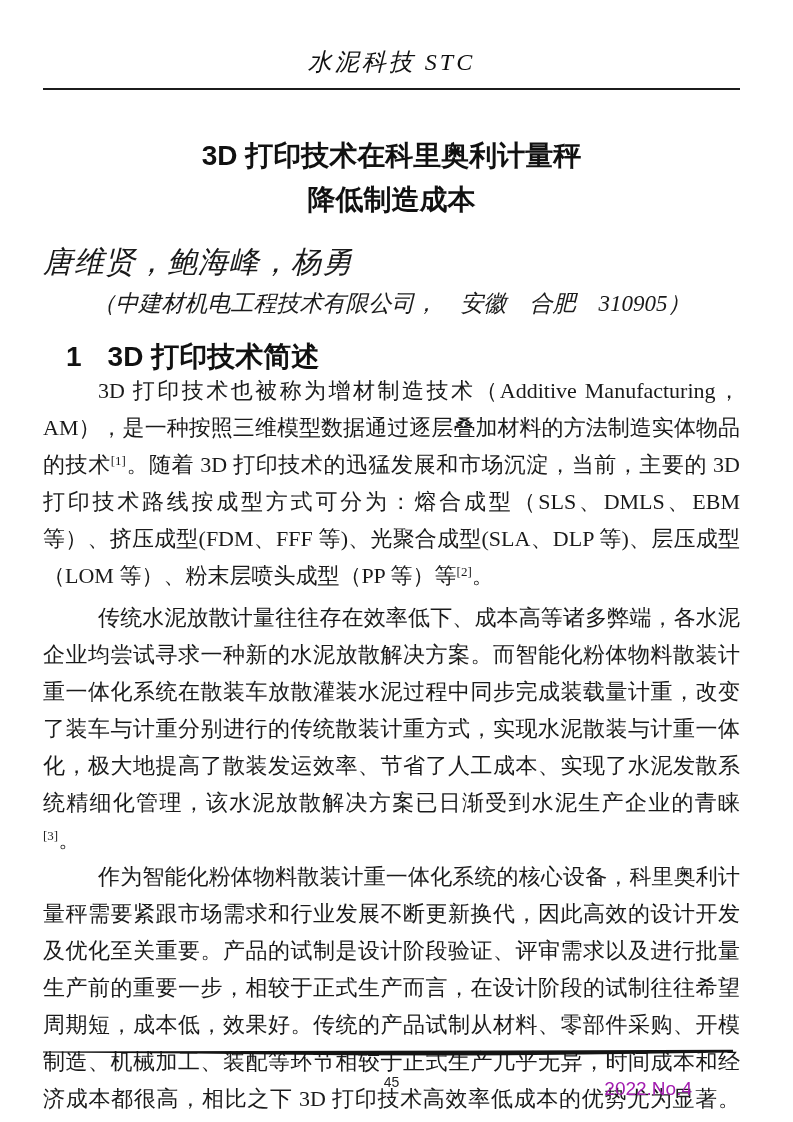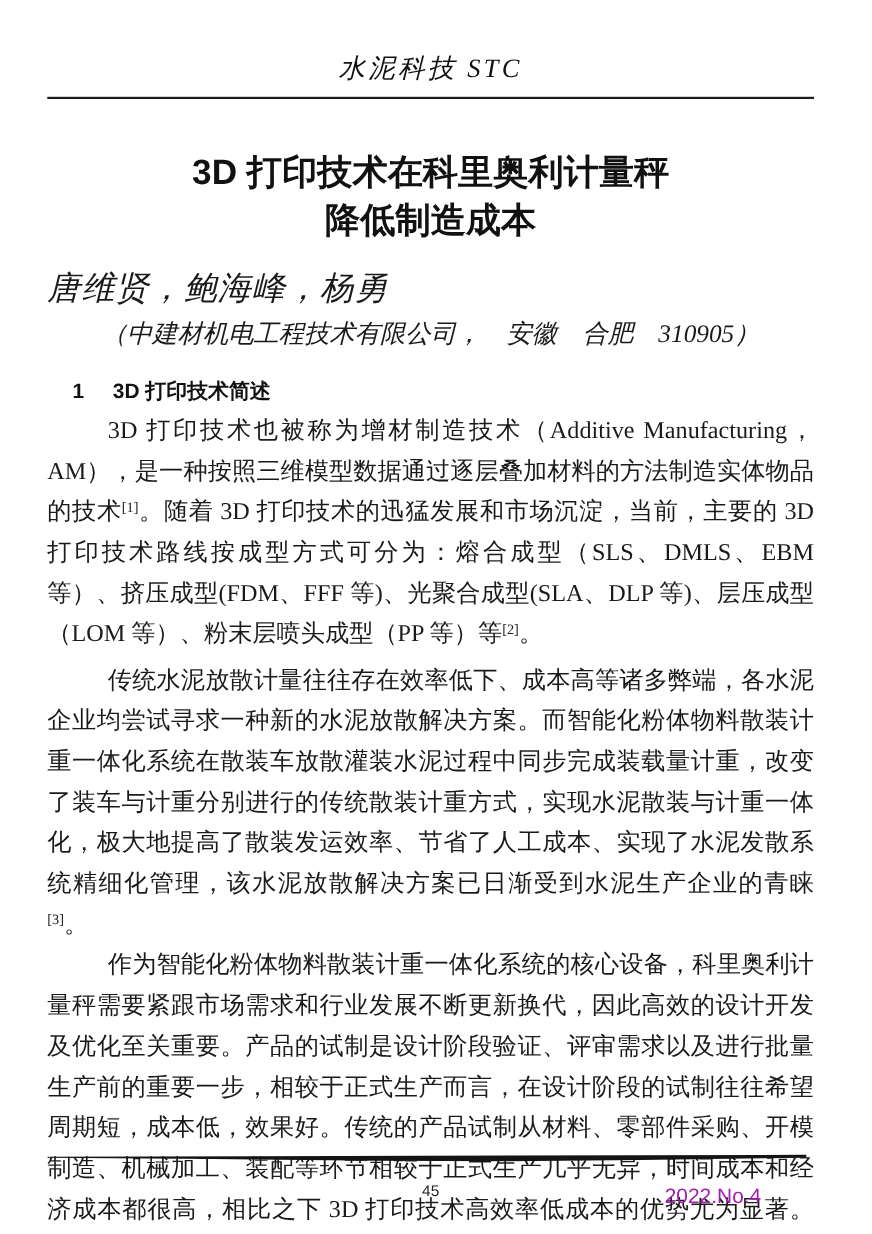--- a/index.html
+++ b/index.html
@@ -32,42 +32,42 @@
   .header-rule {
     margin-top: 10px;
     border: none;
     border-top: 2.5px solid #1c1c1c;
     height: 0;
   }
   .article-title {
     margin: 44px 0 0 0;
     font-family: "Liberation Sans", "DejaVu Sans", sans-serif;
     font-weight: bold;
-    font-size: 32px;
+    font-size: 28px;
     line-height: 44px;
     text-align: center;
     color: #111;
   }
   .authors {
     margin-top: 20px;
     text-align: left;
     font-style: italic;
     font-size: 30px;
     letter-spacing: 1px;
   }
   .affiliation {
     margin-top: 5px;
     text-align: center;
     font-style: italic;
     font-size: 23px;
   }
   .section-heading {
     font-family: "Liberation Sans", "DejaVu Sans", sans-serif;
     font-weight: bold;
-    font-size: 19px;
+    font-size: 28px;
     line-height: 30px;
     padding-left: 23px;
     color: #111;
   }
   .section-heading .sec-num { display: inline-block; margin-right: 26px; }
   #section-heading-1 { margin-top: 23px; }
   #section-heading-2 { margin-top: 5px; }
   .body-paragraph {
     margin: 0;
     font-size: 22px;

